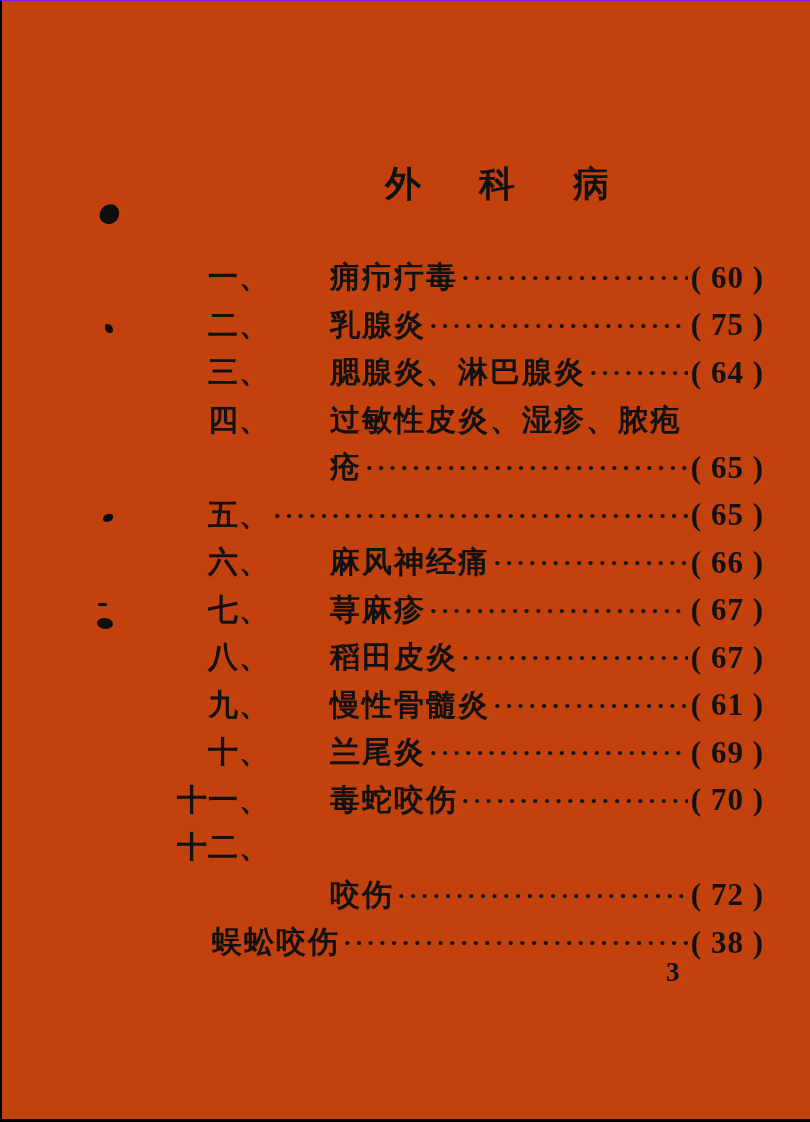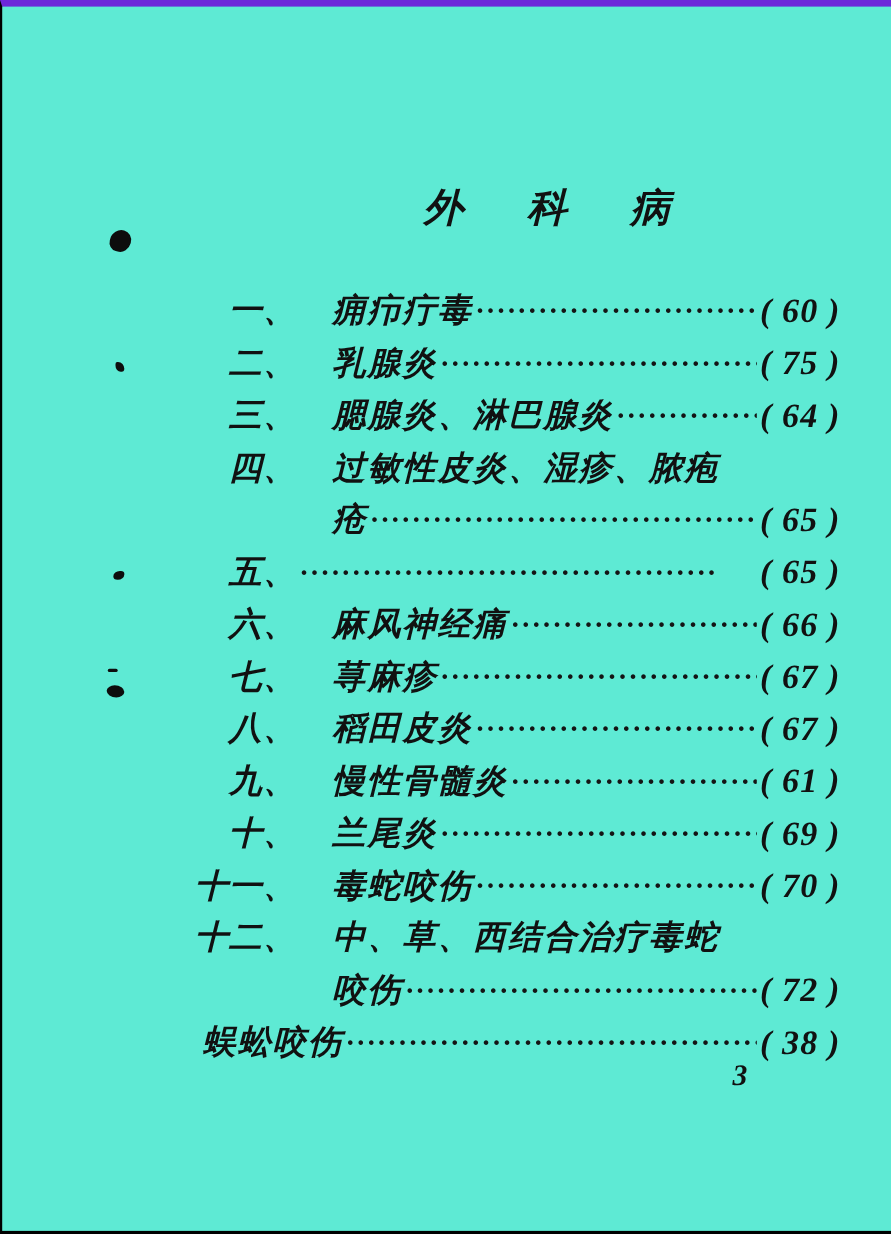--- a/index.html
+++ b/index.html
@@ -1,27 +1,26 @@
 <!DOCTYPE html>
 <html><head>
 <meta charset="utf-8">
 <style>
   html, body { margin:0; padding:0; background:#e8e8e8; }
   .page {
     position:relative;
     width:810px; height:1122px;
-    background:#5eead4;
+    background:#c2410c;
     box-sizing:border-box;
-    border-top:6px solid #6d28d9;
+    border-top:1px solid #6d28d9;
     border-left:2px solid #000;
     border-bottom:3px solid #000;
     overflow:hidden;
     font-family:"Liberation Serif","DejaVu Serif",serif;
     color:#111;
-    font-style:italic;
   }
   .title {
     position:absolute;
     left:383px; top:163px;
     font-size:36px; font-weight:bold;
     letter-spacing:58px;
     white-space:nowrap;
     line-height:40px;
   }
   .toc {
@@ -39,21 +38,21 @@
     overflow:hidden;
   }
   .num {
     flex:none;
     width:118px;
     text-align:right;
     letter-spacing:1px;
   }
   .etitle {
     flex:none;
-    margin-left:32px;
+    margin-left:60px;
     letter-spacing:2px;
   }
   .leader {
     flex:1;
     overflow:hidden;
     font-size:26px;
     letter-spacing:3px;
     margin:0 3px;
     color:#141414;
     align-self:center;
@@ -167,21 +166,20 @@
 
     <div class="row">
       <span class="num">十一、</span>
       <span class="etitle">毒蛇咬伤</span>
       <span class="leader">········································</span>
       <span class="pref">( 70 )</span>
     </div>
 
     <div class="row">
       <span class="num">十二、</span>
-      <span class="etitle">中、草、西结合治疗毒蛇</span>
     </div>
     <div class="row">
       <span class="num"></span>
       <span class="etitle">咬伤</span>
       <span class="leader">········································</span>
       <span class="pref">( 72 )</span>
     </div>
 
     <div class="row">
       <span class="etitle">蜈蚣咬伤</span>

